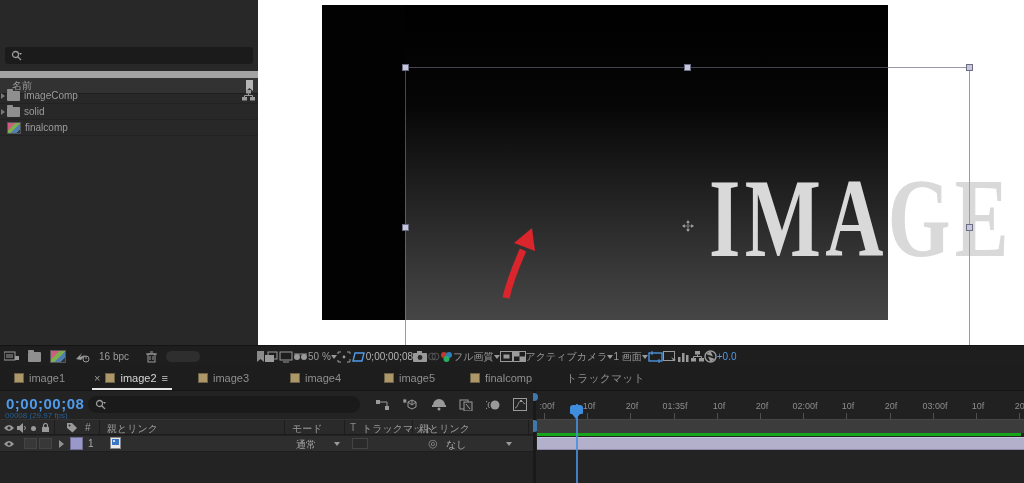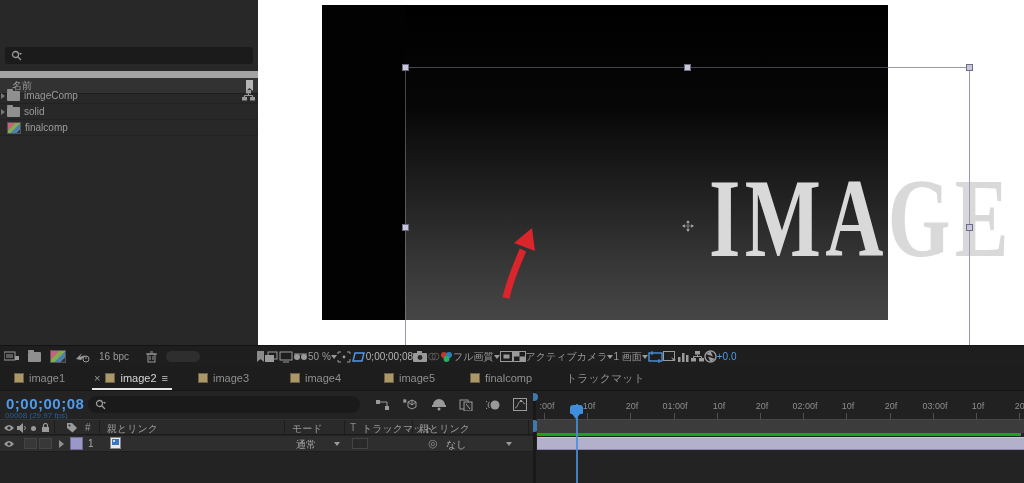--- a/index.html
+++ b/index.html
@@ -397,21 +397,21 @@
       <span class="chev" style="position:absolute;left:506px;top:6px"></span>
     </div>
 
     <div style="position:absolute;left:533px;top:0;width:3px;height:92px;background:#191919"></div>
 
     <div id="ruler-topband"></div>
     <div id="ruler">
       <span class="rtick" style="left:11px">:00f</span>
       <span class="rtick" style="left:53px">10f</span>
       <span class="rtick" style="left:96px">20f</span>
-      <span class="rtick" style="left:139px">01:00f</span>
+      <span class="rtick" style="left:139px">01:35f</span>
       <span class="rtick" style="left:183px">10f</span>
       <span class="rtick" style="left:226px">20f</span>
       <span class="rtick" style="left:269px">02:00f</span>
       <span class="rtick" style="left:312px">10f</span>
       <span class="rtick" style="left:355px">20f</span>
       <span class="rtick" style="left:399px">03:00f</span>
       <span class="rtick" style="left:442px">10f</span>
       <span class="rtick" style="left:485px">20f</span>
     </div>
     <div id="ruler-ticks"></div>

